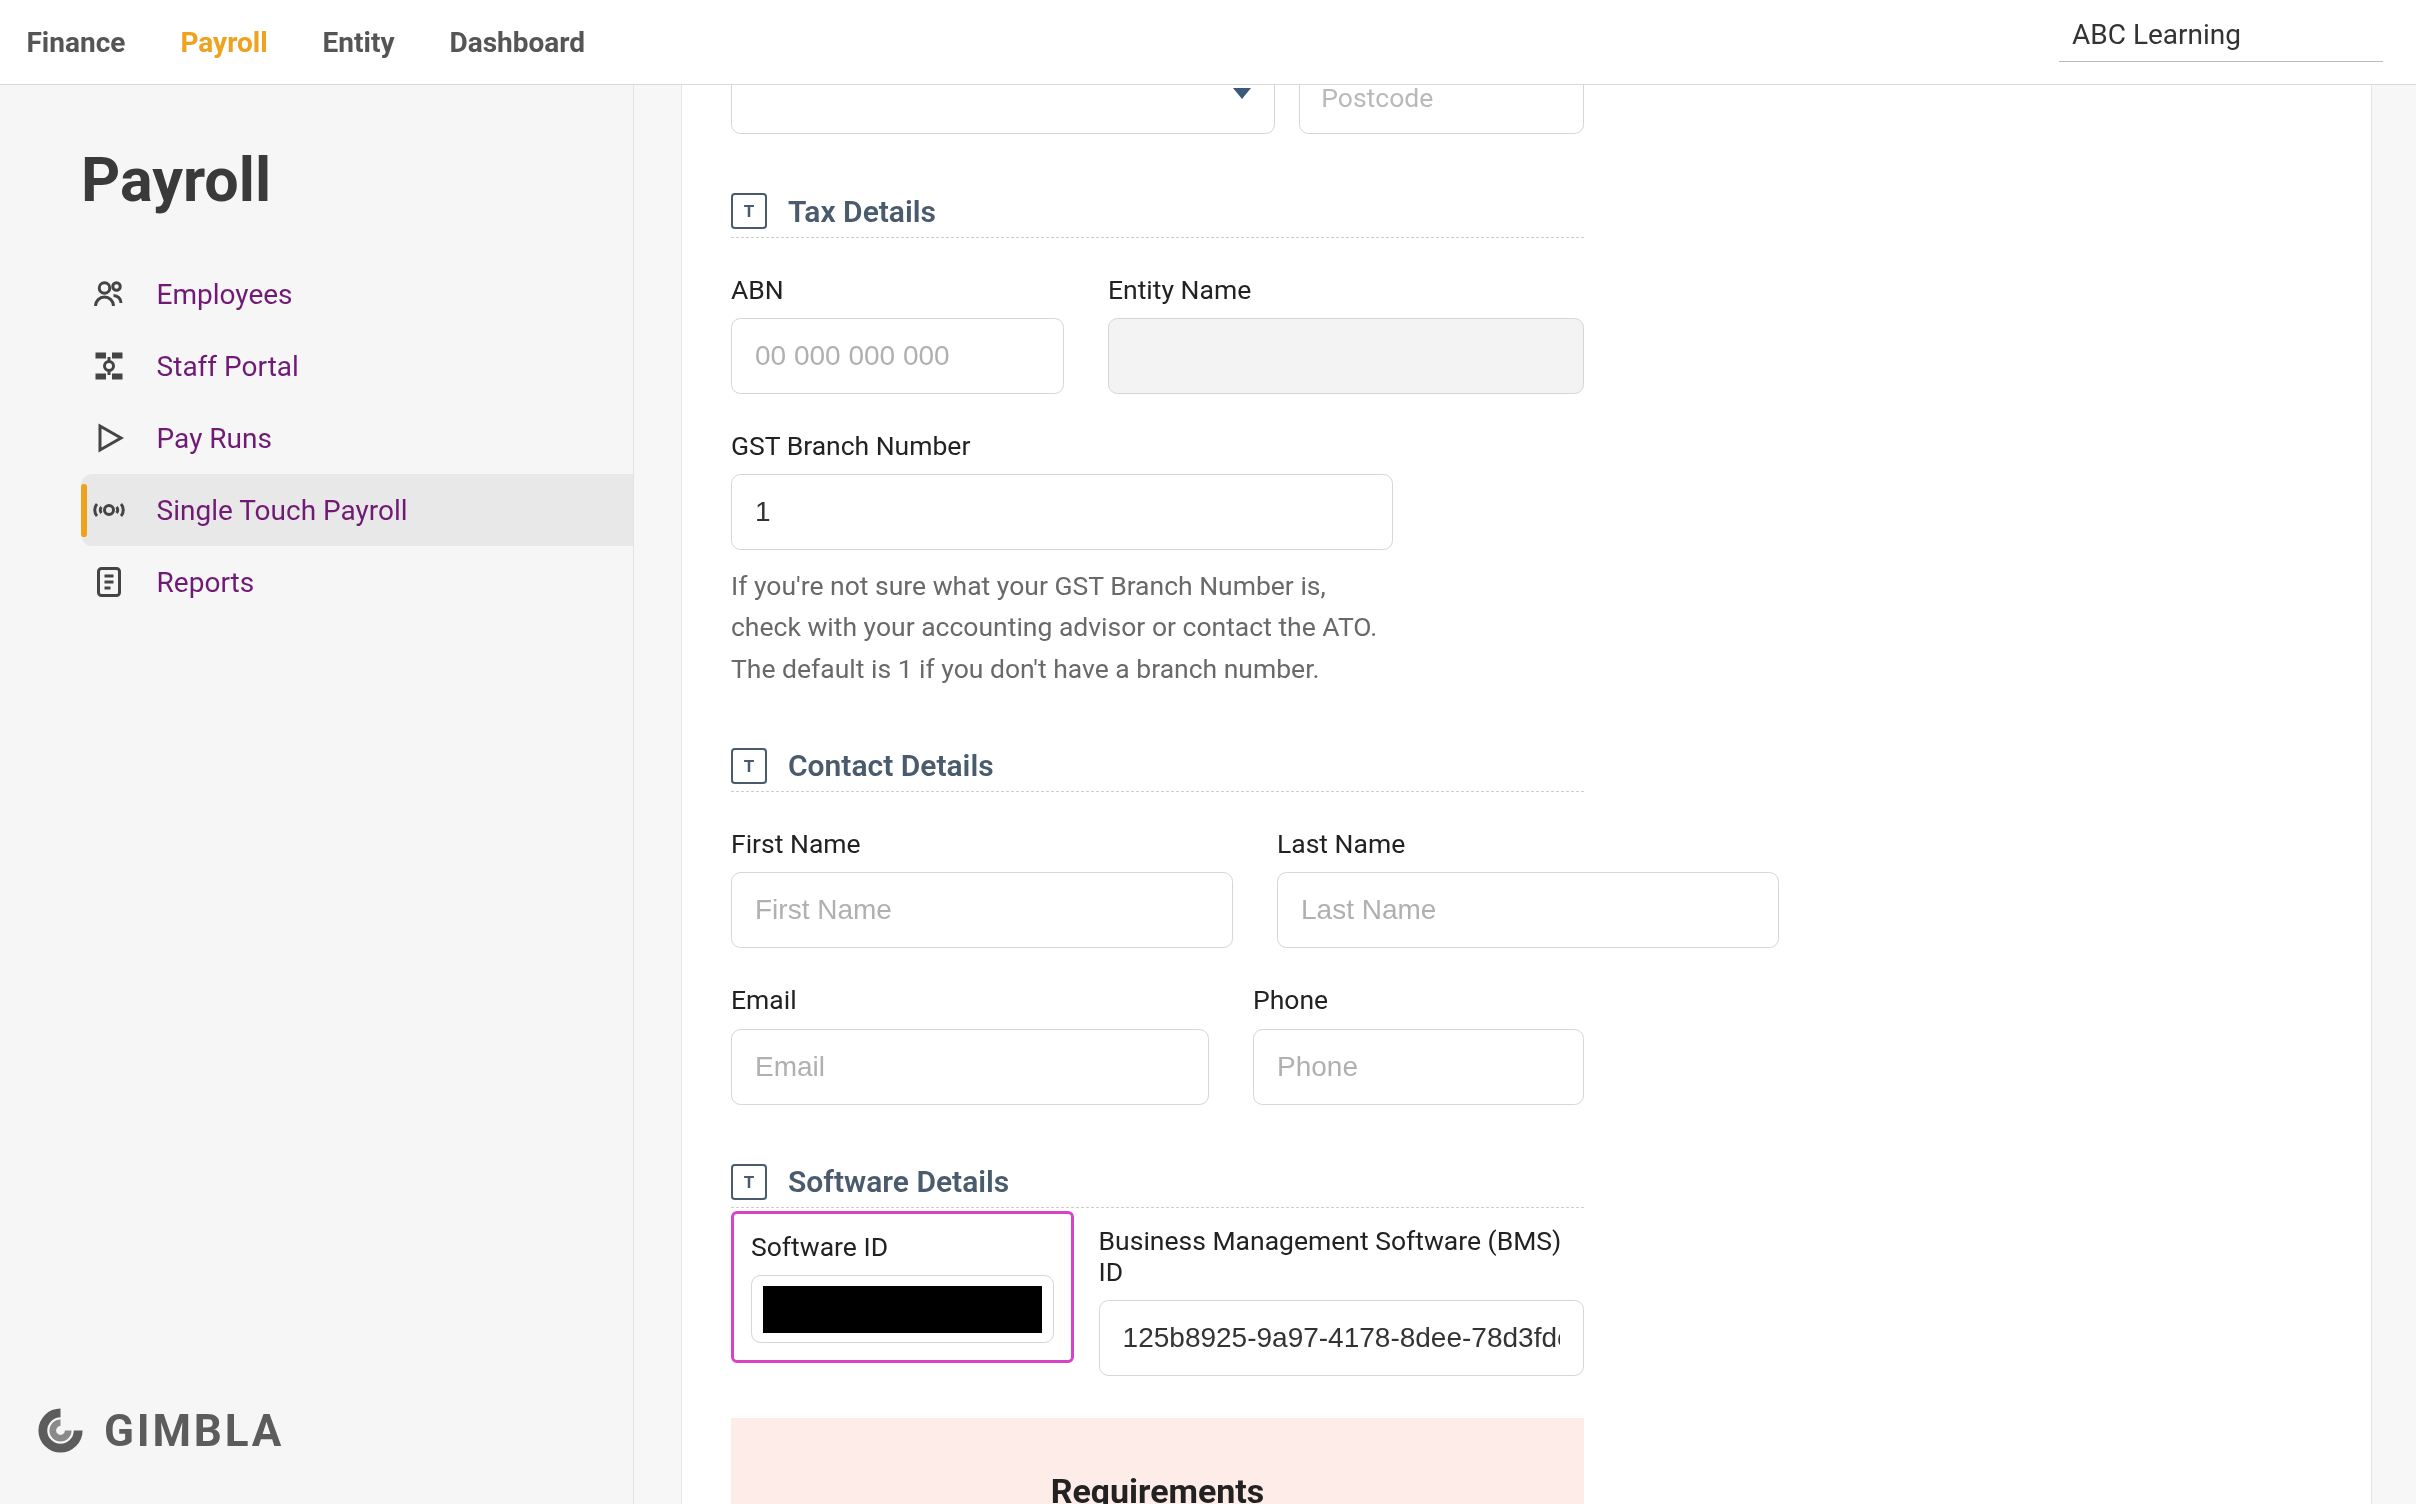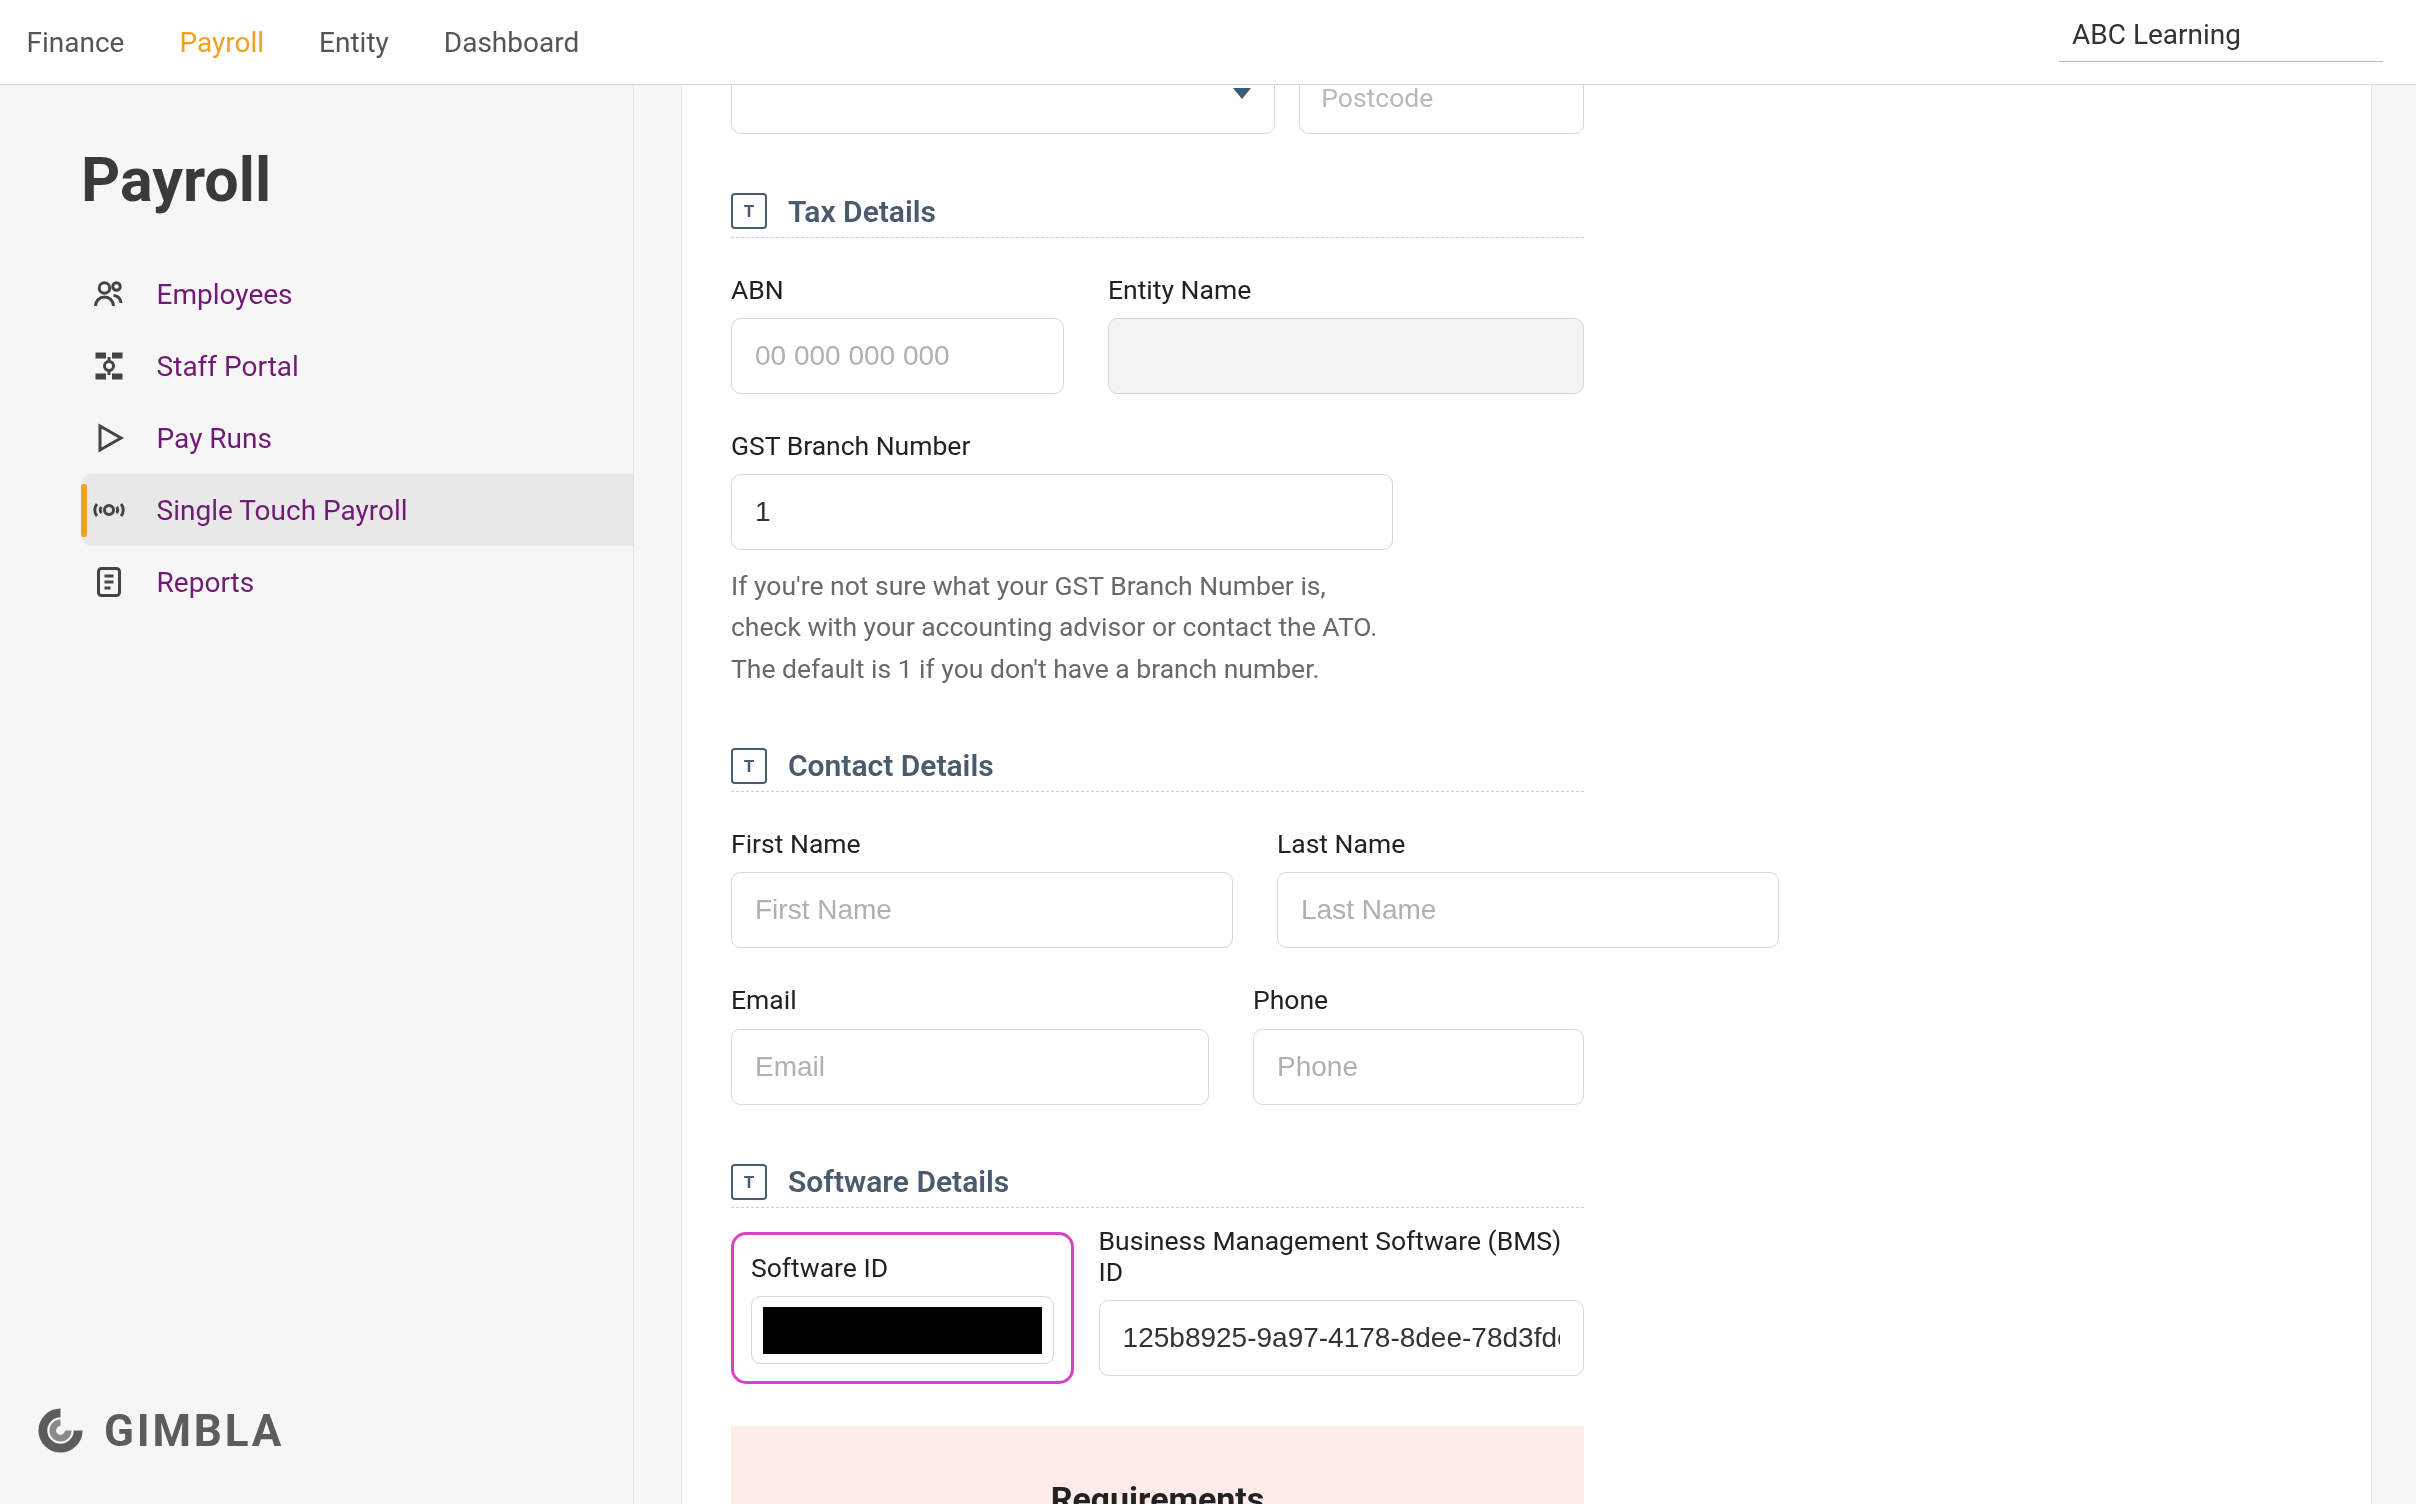--- a/index.html
+++ b/index.html
@@ -21,21 +21,21 @@
     display: flex;
     align-items: center;
     padding: 0 34px 0 26.5px;
   }
   .topnav-left {
     display: flex;
     gap: 55px;
     font-size: 28px;
     color: #555;
   }
-  .topnav-item { cursor: pointer; }
+  .topnav-item { cursor: pointer; font-weight: bold; }
   .topnav-item.active { color: #efa21e; }
   .topnav-right {
     margin-left: auto;
     display: flex;
     align-items: flex-end;
     gap: 44px;
     flex-direction: column;
   }
   .add-square {
     width: 40px; height: 40px;
@@ -232,23 +232,23 @@
   .help {
     font-size: 26.5px;
     color: #696969;
     margin-top: 15px;
     line-height: 1.55;
     max-width: 662px;
   }
 
   .highlight-box {
     border: 3.8px solid #d742c6;
-    border-radius: 15px;
+    border-radius: 6px;
     padding: 11.4px 17px 17px 17px;
-    margin-top: 24px;
+    margin-top: 3px;
   }
   .highlight-box label.fld-label { margin-top: 5.7px; }
   .redacted {
     width: 303px;
     height: 68px;
     border: 1.9px solid #d6d6d6;
     border-radius: 9.5px;
     background: #fff;
     position: relative;
   }

